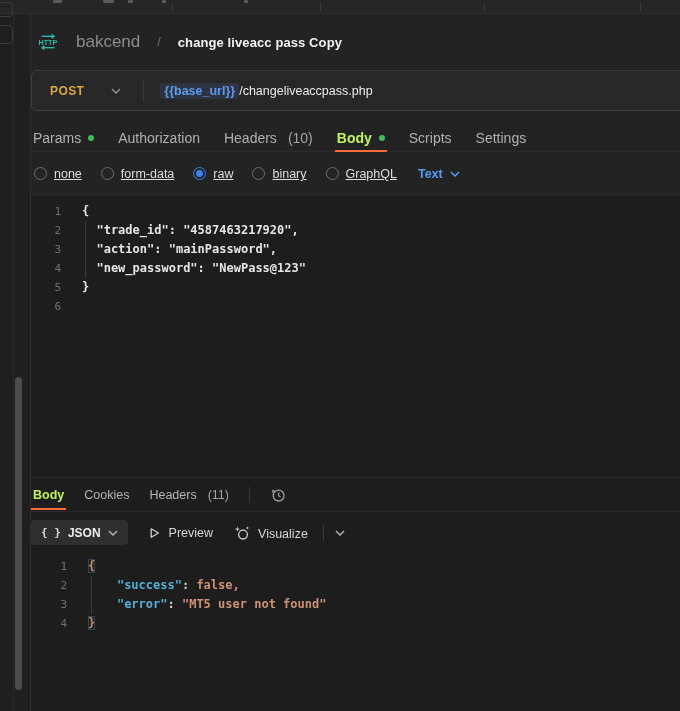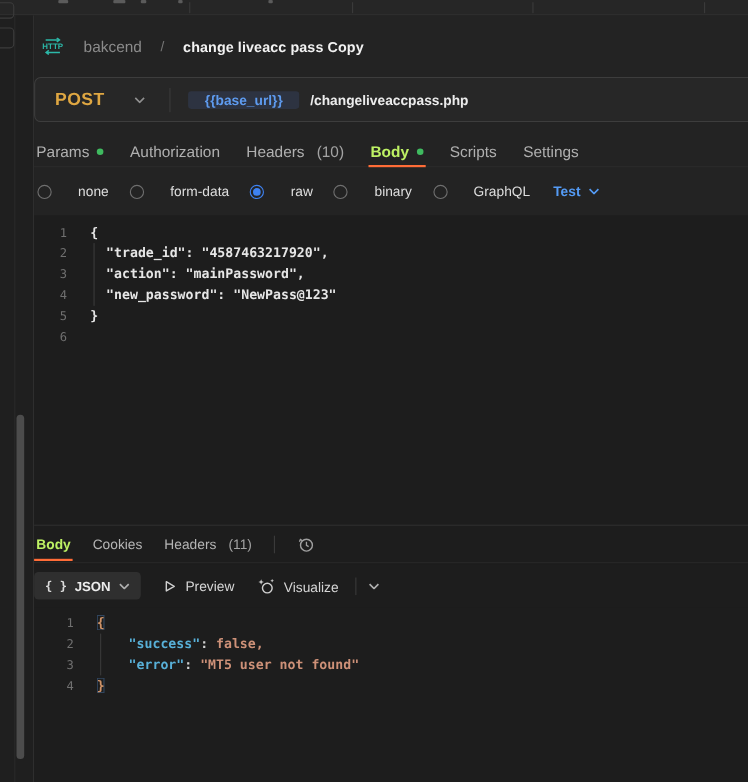--- a/index.html
+++ b/index.html
@@ -16,44 +16,44 @@
   .rail-line{position:absolute;left:13px;top:0;bottom:0;width:1px;background:#2a2a2a;}
   .rail-chip{position:absolute;left:-6px;width:17px;border:1px solid #3c3c3c;border-radius:4px;z-index:6;}
   .chip1{top:2px;height:13px;}
   .chip2{top:25px;height:17px;}
   .scroll-thumb{position:absolute;left:15px;top:363px;width:7px;height:313px;background:#4c4c4c;border-radius:4px;}
 
   
   .toparea{position:absolute;left:31px;top:14px;width:649px;height:182px;background:#232323;}
 
   .crumbrow{position:absolute;left:6px;top:12px;height:32px;display:flex;align-items:center;gap:17px;}
-  .crumb{color:#8b8b8b;font-size:14px;}
+  .crumb{color:#8b8b8b;font-size:17px;}
   .crumb-sep{color:#757575;font-size:12.5px;}
   .reqtitle{color:#f2f2f2;font-size:13px;font-weight:700;letter-spacing:.1px;}
 
   .urlbar{position:absolute;left:0;top:56px;width:700px;height:41px;border:1px solid #3d3d3d;border-radius:6px;
           background:#272727;display:flex;align-items:center;box-sizing:border-box;}
-  .method{margin-left:18px;color:#dfa742;font-size:16px;font-weight:700;letter-spacing:.4px;}
+  .method{margin-left:18px;color:#dfa742;font-size:12px;font-weight:700;letter-spacing:.4px;}
   .method-chev{margin-left:27px;display:flex;}
   .url-divider{margin-left:22px;width:1px;height:22px;background:#3a3a3a;}
   .urlvar{margin-left:16px;color:#5e9bef;font-size:12.5px;font-weight:600;background:rgba(88,130,230,.14);
-          padding:1px 15px;border-radius:3px;}
-  .urlpath{margin-left:10px;color:#ececec;font-size:12.5px;font-weight:700;}
+          padding:1px 4px;border-radius:3px;}
+  .urlpath{margin-left:0;color:#ececec;font-size:12.5px;font-weight:400;}
 
   .reqtabs{position:absolute;left:0;top:111px;width:649px;height:27px;border-bottom:1px solid #2b2b2b;
            display:flex;gap:24px;padding-left:2px;font-size:14px;color:#b0b0b0;box-sizing:border-box;}
   .rtab{display:flex;align-items:center;gap:7px;height:100%;position:relative;cursor:default;}
   .rtab.active{color:#bef264;font-weight:600;}
   .rtab.active::after{content:"";position:absolute;left:-2px;right:-2px;bottom:-1px;height:2px;background:#ff6c37;}
   .gdot{width:6px;height:6px;border-radius:50%;background:#3fba5f;}
   .count{color:#a3a3a3;margin-left:4px;}
 
   .radiorow{position:absolute;left:0;top:139px;width:649px;height:42px;display:flex;align-items:center;gap:19px;
             padding-left:3px;font-size:12.5px;color:#dedede;box-sizing:border-box;}
-  .radio{display:flex;align-items:center;gap:24px;}
+  .radio{display:flex;gap:7px;text-decoration:underline;}
   .rcircle{width:13px;height:13px;border:1px solid #6f6f6f;border-radius:50%;box-sizing:border-box;flex:none;}
   .rcircle.sel{border:1.5px solid #3e82f2;display:flex;align-items:center;justify-content:center;}
   .rcircle.sel::after{content:"";width:7px;height:7px;border-radius:50%;background:#3e82f2;}
   .langsel{display:flex;align-items:center;gap:7px;color:#549bf5;font-weight:600;margin-left:2px;}
 
   
   .editor{font-family:"DejaVu Sans Mono","Liberation Mono",monospace;font-size:12px;}
   .reqeditor{position:absolute;left:31px;top:196px;width:649px;height:282px;background:#1d1d1d;
              border-bottom:1px solid #2e2e2e;padding-top:6px;box-sizing:border-box;}
   .line{display:flex;height:19px;line-height:19px;}
@@ -179,21 +179,21 @@
     </label>
     <label class="radio">
       <span class="rcircle"></span>
       <span>binary</span>
     </label>
     <label class="radio">
       <span class="rcircle"></span>
       <span>GraphQL</span>
     </label>
     <span class="langsel">
-      <span>Test</span>
+      <span>Text</span>
       <svg width="10" height="6" viewBox="0 0 10 6">
         <path d="M1 1l4 4 4-4" fill="none" stroke="#549bf5" stroke-width="1.5"></path>
         </svg>
     </span>
   </div>
 </div>
 
 <div class="editor reqeditor req">
   <div class="guide guide-req"></div>
   <div class="line">

